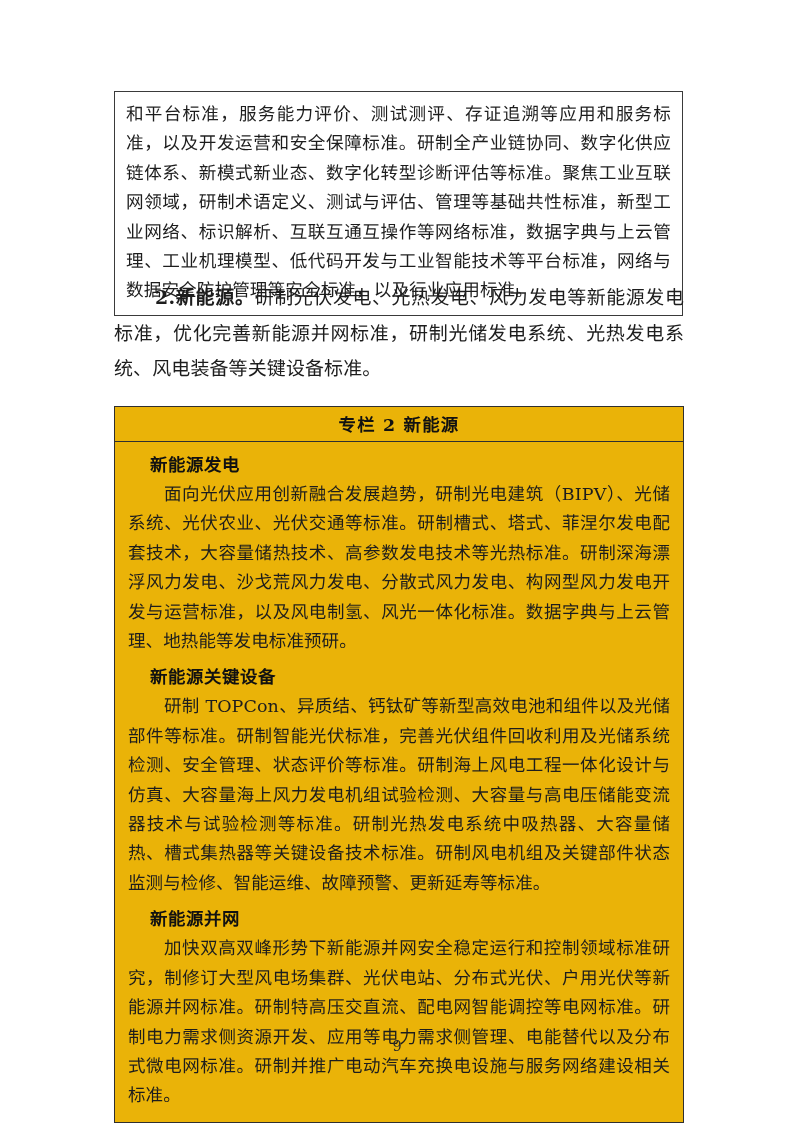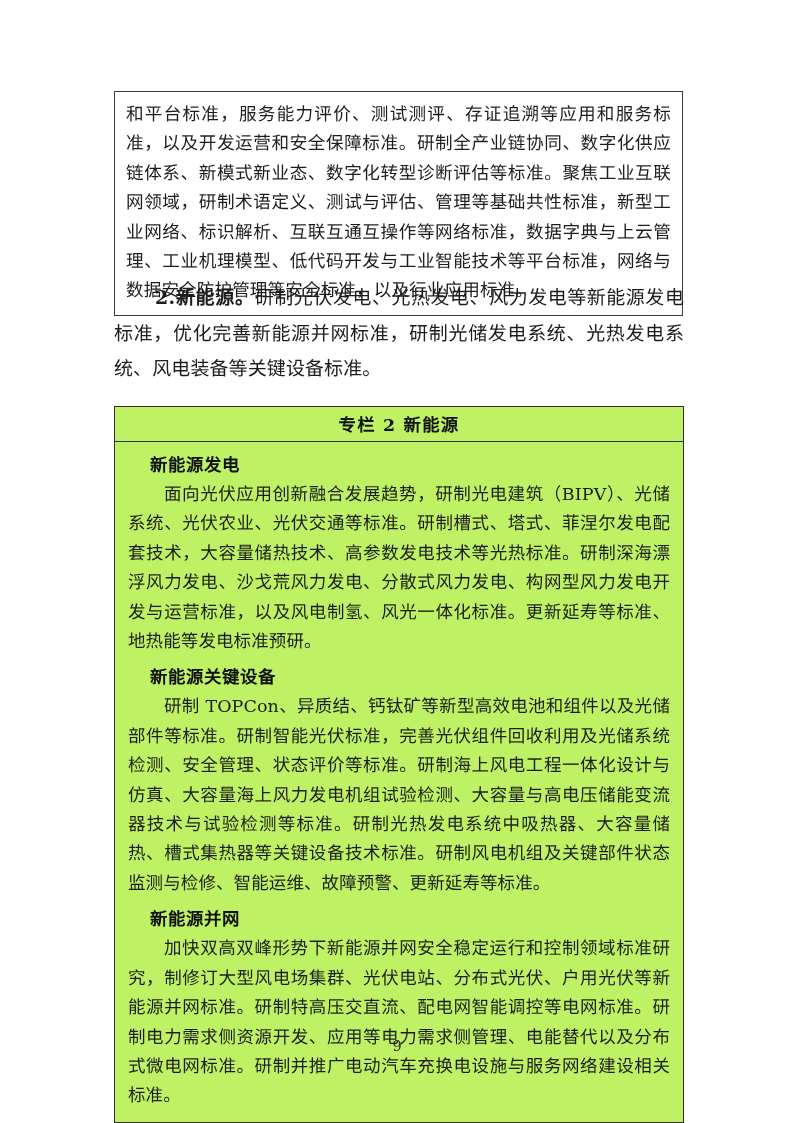--- a/index.html
+++ b/index.html
@@ -68,21 +68,21 @@
   }
 
   
   #column-box {
     position: absolute;
     left: 114px;
     top: 406px;
     width: 570px;
     border: 1.3px solid #2f2f2f;
     box-sizing: border-box;
-    background: #bef264;
+    background: #eab308;
   }
   #column-title-row {
     border-bottom: 1.3px solid #2f2f2f;
     text-align: center;
     padding: 4px 0 5px 0;
   }
   #column-title-row .ttl {
     font-size: 17.4px;
     font-weight: 700;
     letter-spacing: 1.2px;
@@ -137,21 +137,21 @@
   <div id="column-box">
 
     <div id="column-title-row">
       <span class="ttl">专栏 2 新能源</span>
     </div>
 
     <div id="column-body">
 
       <div class="sub-block">
         <div class="sub-heading">新能源发电</div>
-        <div class="cnbody sub-para">面向光伏应用创新融合发展趋势，研制光电建筑（BIPV）、光储系统、光伏农业、光伏交通等标准。研制槽式、塔式、菲涅尔发电配套技术，大容量储热技术、高参数发电技术等光热标准。研制深海漂浮风力发电、沙戈荒风力发电、分散式风力发电、构网型风力发电开发与运营标准，以及风电制氢、风光一体化标准。更新延寿等标准、地热能等发电标准预研。</div>
+        <div class="cnbody sub-para">面向光伏应用创新融合发展趋势，研制光电建筑（BIPV）、光储系统、光伏农业、光伏交通等标准。研制槽式、塔式、菲涅尔发电配套技术，大容量储热技术、高参数发电技术等光热标准。研制深海漂浮风力发电、沙戈荒风力发电、分散式风力发电、构网型风力发电开发与运营标准，以及风电制氢、风光一体化标准。数据字典与上云管理、地热能等发电标准预研。</div>
       </div>
 
       <div class="sub-block">
         <div class="sub-heading">新能源关键设备</div>
         <div class="cnbody sub-para">研制 TOPCon、异质结、钙钛矿等新型高效电池和组件以及光储部件等标准。研制智能光伏标准，完善光伏组件回收利用及光储系统检测、安全管理、状态评价等标准。研制海上风电工程一体化设计与仿真、大容量海上风力发电机组试验检测、大容量与高电压储能变流器技术与试验检测等标准。研制光热发电系统中吸热器、大容量储热、槽式集热器等关键设备技术标准。研制风电机组及关键部件状态监测与检修、智能运维、故障预警、更新延寿等标准。</div>
       </div>
 
       <div class="sub-block">
         <div class="sub-heading">新能源并网</div>
         <div class="cnbody sub-para">加快双高双峰形势下新能源并网安全稳定运行和控制领域标准研究，制修订大型风电场集群、光伏电站、分布式光伏、户用光伏等新能源并网标准。研制特高压交直流、配电网智能调控等电网标准。研制电力需求侧资源开发、应用等电力需求侧管理、电能替代以及分布式微电网标准。研制并推广电动汽车充换电设施与服务网络建设相关标准。</div>

